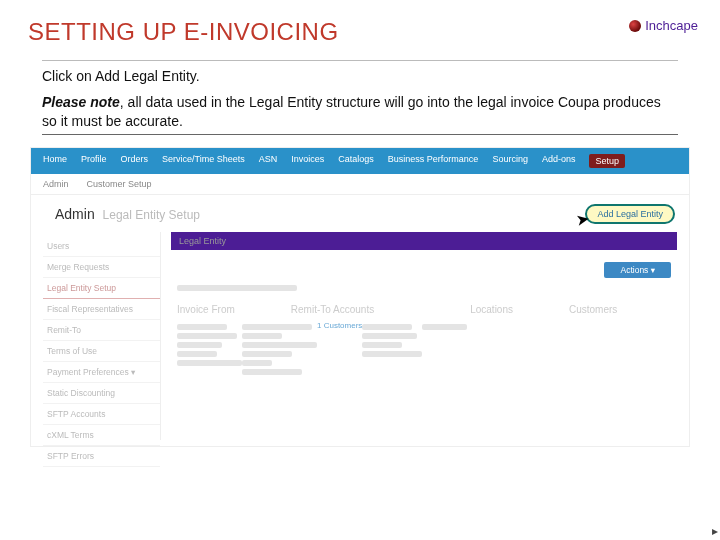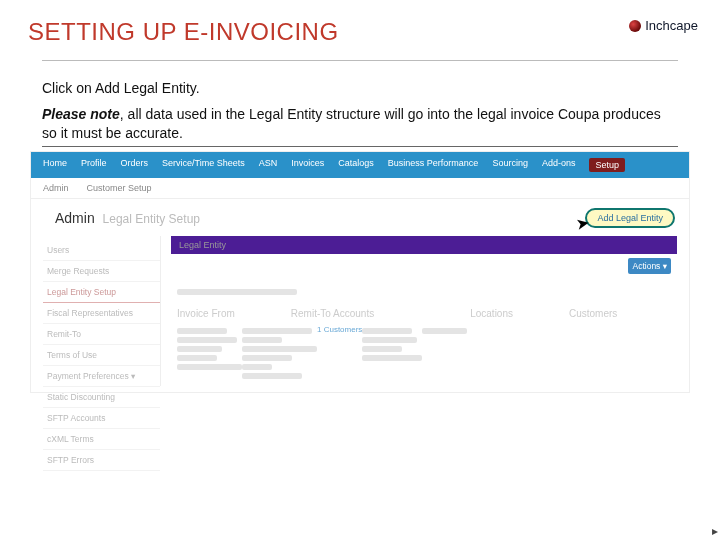--- a/index.html
+++ b/index.html
@@ -19,36 +19,36 @@
     padding: 18px 16px 10px 28px;
   }
   .brand {
     position: absolute;
     top: 18px;
     right: 22px;
     display: flex;
     align-items: center;
     gap: 4px;
     font-size: 13px;
-    color: #0f172a;
+    color: #4c1d95;
   }
   .brand-dot {
     width: 12px; height: 12px;
     border-radius: 50%;
     background: radial-gradient(circle at 35% 35%, #d44, #6a0a0a 70%);
   }
   .title-underline {
     height: 1px;
     background: #bbb;
     margin: 4px 42px 0 42px;
   }
   .instruction {
     font-size: 14px;
     color: #111;
-    margin: 18px 42px 0 42px;
+    margin: 6px 42px 0 42px;
     line-height: 1.4;
   }
   .note-line {
     font-size: 14px;
     color: #111;
     margin: 6px 42px 0 42px;
     line-height: 1.4;
   }
   .note-line .lead {
     font-weight: 700;
@@ -56,27 +56,27 @@
     text-align: right;
   }
   .note-underline {
     height: 1px;
     background: #666;
     margin: 2px 42px 0 42px;
   }
 
   
   .shot {
-    margin: 4px 30px 0 30px;
+    margin: 12px 30px 0 30px;
     border: 1px solid #eee;
     background: #fff;
     font-size: 9px;
     color: #888;
     position: relative;
-    height: 242px;
+    height: 300px;
   }
   .navbar {
     background: #2a91c9;
     color: #fff;
     display: flex;
     gap: 14px;
     padding: 6px 12px;
     font-size: 9px;
   }
   .navbar span { white-space: nowrap; }
@@ -154,25 +154,25 @@
   }
   .panel-head {
     background: #4c1d95;
     color: #999;
     font-size: 9px;
     padding: 4px 8px;
   }
   .actions-btn {
     position: absolute;
     right: 6px;
-    top: 22px;
+    top: 30px;
     background: #3d89c4;
     color: #fff;
     font-size: 8.5px;
-    padding: 3px 4px;
+    padding: 3px 16px;
     border-radius: 2px;
   }
   .blur-block {
     margin-top: 28px;
     padding: 4px 6px;
   }
   .blur-row {
     display: flex;
     margin-bottom: 10px;
   }

